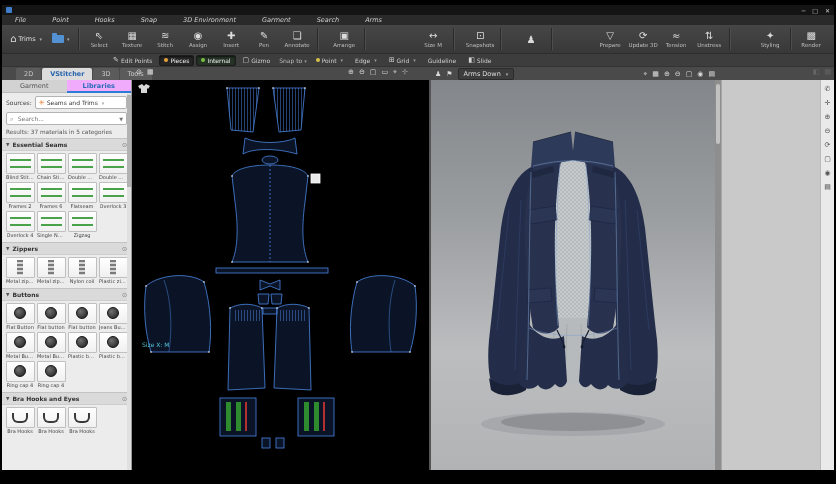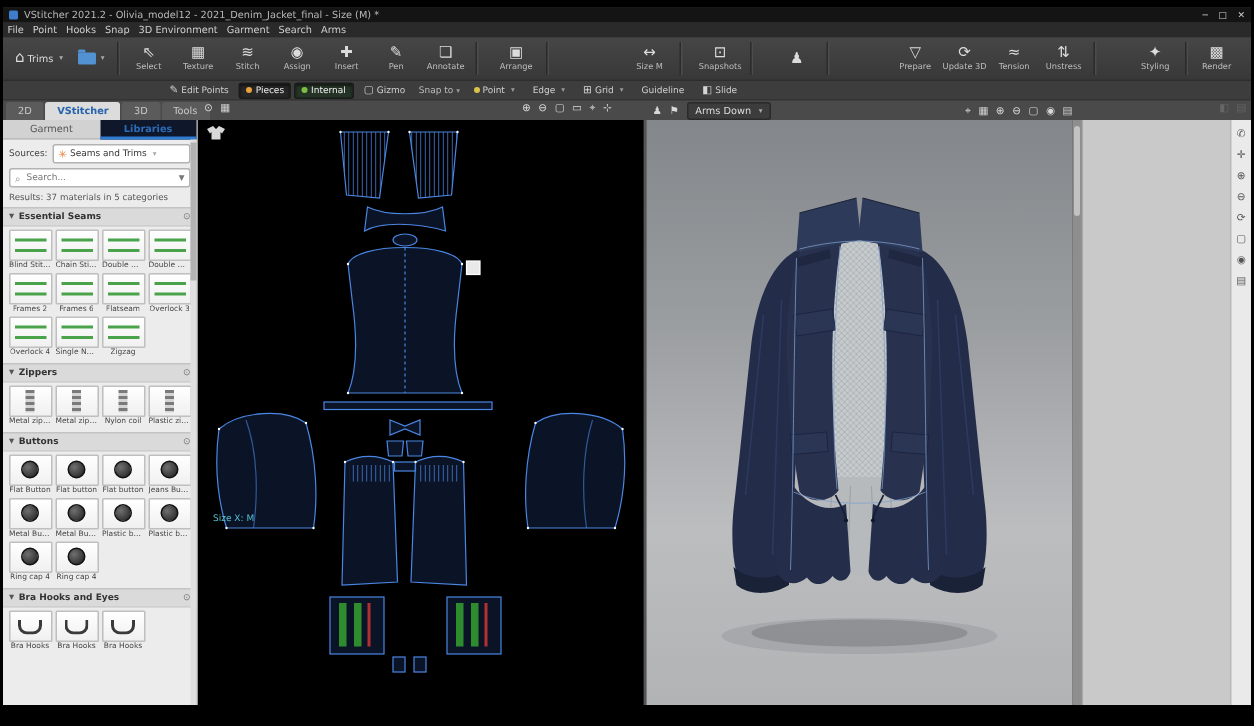--- a/index.html
+++ b/index.html
@@ -8,21 +8,21 @@
 
   
   .titlebar{height:10px;background:#141414;color:#b9b9b9;font-size:6.5px;display:flex;align-items:center;padding:0 4px;gap:4px;flex:0 0 auto;}
   .appico{width:6px;height:6px;background:#3f7cc9;border-radius:1px;flex:0 0 auto;}
   .title{white-space:nowrap;overflow:hidden;}
   .wctrl{margin-left:auto;display:flex;gap:7px;font-size:6px;color:#cfcfcf;}
   .wctrl span{cursor:default;}
 
   
   .menubar{height:10px;background:#2a2a2a;color:#cfcfcf;font-size:6.5px;display:flex;align-items:center;flex:0 0 auto;}
-  .menu-item{padding:0 3px;line-height:10px;}
+  .menu-item{padding:0 13px;line-height:10px;font-style:italic;}
 
   
   .toolbar{height:28px;background:linear-gradient(#464646,#383838);display:flex;align-items:center;padding:0 3px;flex:0 0 auto;color:#ccc;}
   .tb-home{display:flex;align-items:center;gap:2px;font-size:6.5px;padding:2px 5px;color:#ddd;}
   .tb-home .hic{font-size:10px;line-height:10px;}
   .tb-home::after,.dd::after{content:"▾";font-size:5px;color:#aaa;margin-left:2px;}
   .tb-folder{display:flex;align-items:center;padding:0 5px;}
   .folder{width:12px;height:8px;background:#5291d2;border-radius:1px;position:relative;display:inline-block;}
   .folder::before{content:"";position:absolute;top:-2px;left:0;width:5px;height:2px;background:#5291d2;border-radius:1px 1px 0 0;}
   .tb-folder::after{content:"▾";font-size:5px;color:#aaa;margin-left:3px;}
@@ -47,40 +47,40 @@
   .dot{width:4px;height:4px;border-radius:50%;display:inline-block;}
   .dot.orange{background:#e8a33d;}
   .dot.green{background:#7bc043;}
   .dot.yellow{background:#d8c24a;}
   .eb-ic{font-size:7px;color:#d5d5d5;}
   .eb-lbl{color:#bbb;margin:0 2px;}
   .eb-dd::after{content:"▾";font-size:5px;color:#999;margin-left:2px;}
 
   
   .tabrow{height:13px;background:#4a4a4a;border-top:1px solid #333;position:relative;flex:0 0 auto;}
-  .vtabs{position:absolute;left:2px;top:1px;display:flex;gap:1px;}
+  .vtabs{position:absolute;left:14px;top:1px;display:flex;gap:1px;}
   .vtab{font-size:6.5px;padding:0 8px;line-height:12px;background:#5b5b5b;color:#c9c9c9;border-radius:2px 2px 0 0;}
   .vtab.active{background:#dcdcdc;color:#2563ad;font-weight:bold;}
   .ic-strip{display:flex;gap:5px;font-size:7px;color:#d8d8d8;align-items:center;}
   .v2d-left{position:absolute;left:134px;top:2px;}
   .v2d-zoom{position:absolute;left:346px;top:2px;}
   .pose-zone{position:absolute;left:433px;top:1px;width:280px;display:flex;align-items:center;gap:5px;font-size:7px;color:#d8d8d8;}
   .pose-dd{display:flex;align-items:center;gap:3px;background:#3c3c3c;border:1px solid #2a2a2a;border-radius:2px;padding:0 5px;font-size:6.5px;height:10px;color:#ddd;}
   .r3d{margin-left:auto;}
   .far-icons{position:absolute;right:3px;top:2px;}
   .far-icons .ico{color:#666;}
 
   
   .content{flex:1;display:flex;min-height:0;}
 
   
   .lpanel{width:129px;background:#ececec;display:flex;flex-direction:column;position:relative;flex:0 0 auto;border-right:1px solid #9a9a9a;}
   .ltabs{display:flex;height:13px;background:#d8d8d8;flex:0 0 auto;}
   .ltab{flex:1;text-align:center;line-height:12px;font-size:6.5px;color:#555;background:#d2d2d2;border-bottom:1px solid #bbb;}
-  .ltab.active{background:#0f172a;color:#2a6cb8;font-weight:bold;border-bottom:2px solid #2f7cd6;}
+  .ltab.active{background:#f0abfc;color:#2a6cb8;font-weight:bold;border-bottom:2px solid #2f7cd6;}
   .srcrow{display:flex;align-items:center;gap:3px;padding:3px 4px 2px;}
   .srclbl{font-size:6px;color:#444;flex:0 0 auto;}
   .srcdd{flex:1;display:flex;align-items:center;gap:2px;background:#fff;border:1px solid #b3b3b3;border-radius:2px;height:11px;padding:0 3px;font-size:6px;color:#333;min-width:0;}
   .srcdd .txt{white-space:nowrap;overflow:hidden;text-overflow:ellipsis;}
   .srcic{color:#e8833d;font-size:7px;flex:0 0 auto;}
   .searchrow{padding:1px 4px 3px;}
   .searchbox{display:flex;align-items:center;background:#fff;border:1px solid #b3b3b3;border-radius:2px;height:11px;padding:0 3px;gap:2px;}
   .searchbox input{border:none;outline:none;flex:1;font-size:6px;font-family:"DejaVu Sans",sans-serif;color:#333;min-width:0;background:transparent;}
   .mag{font-size:6.5px;color:#888;}
   .funnel{font-size:5px;color:#777;}
@@ -115,21 +115,20 @@
   .rstrip{width:13px;background:#eaeaea;border-left:1px solid #b9b9b9;display:flex;flex-direction:column;align-items:center;gap:7px;padding-top:6px;font-size:7px;color:#555;flex:0 0 auto;}
   .ico{cursor:default;line-height:1;}
 </style>
 </head>
 <body>
 
 <div class="app" data-name="vstitcher-window">
 
   <div class="titlebar" data-name="title-bar">
     <span class="appico" data-name="app-icon"></span>
-    <span class="title" data-name="window-title">VStitcher 2021.2 - Olivia_model12 - 2021_Denim_Jacket_final - Size (M) *</span>
     <span class="wctrl" data-name="window-controls">
       <span data-name="minimize-button">─</span>
       <span data-name="maximize-button">□</span>
       <span data-name="close-button">✕</span>
     </span>
   </div>
 
   <div class="menubar" id="menubar" data-name="menu-bar">
       <span class="menu-item" data-name="menu-file">File</span>
       <span class="menu-item" data-name="menu-edit">Point</span>

